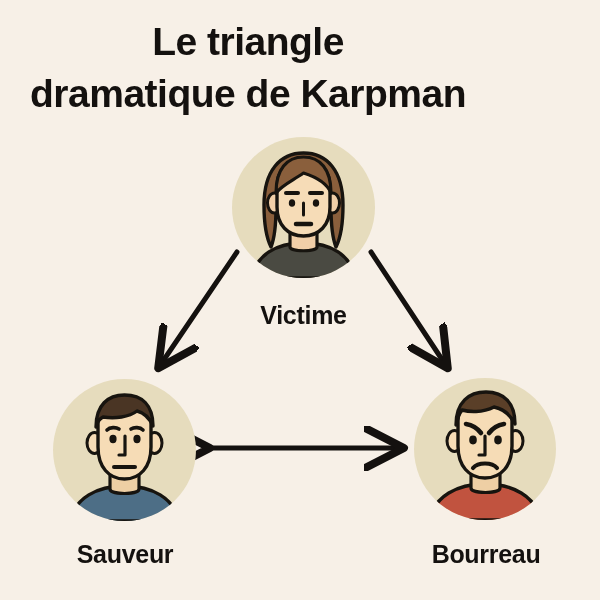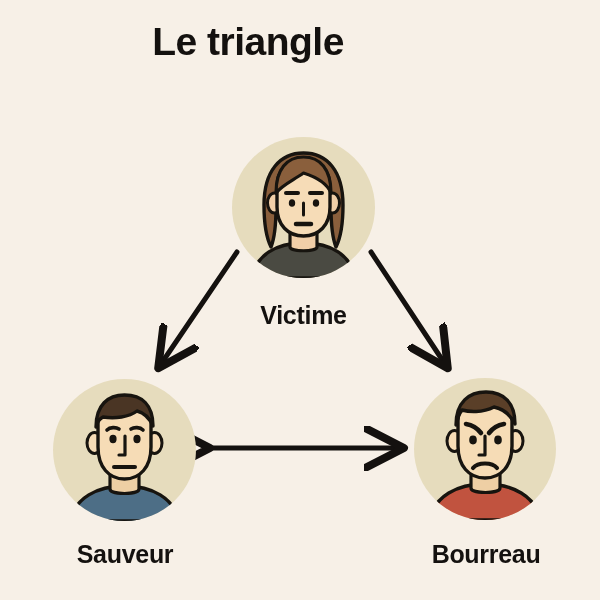--- a/index.html
+++ b/index.html
@@ -60,20 +60,21 @@
   }
   .avatar-svg { display: block; }
 </style>
 </head>
 <body>
 
 <div id="stage">
 
   <div class="title">
     <span class="line">Le triangle</span>
+    <span class="line">dramatique de Karpman</span>
   </div>
 
   <svg id="arrows" viewBox="0 0 600 600">
     <defs>
       <marker id="ah" markerWidth="9" markerHeight="9" refX="7" refY="4.5" orient="auto">
         <path d="M0.4,0.6 L8,4.5 L0.4,8.4" fill="none" stroke="#14110f" stroke-width="1.6" stroke-linecap="round" stroke-linejoin="round"></path>
       </marker>
       <marker id="ah2" markerWidth="9" markerHeight="9" refX="7" refY="4.5" orient="auto">
         <path d="M0.4,0.6 L8,4.5 L0.4,8.4" fill="none" stroke="#14110f" stroke-width="1.6" stroke-linecap="round" stroke-linejoin="round"></path>
       </marker>

